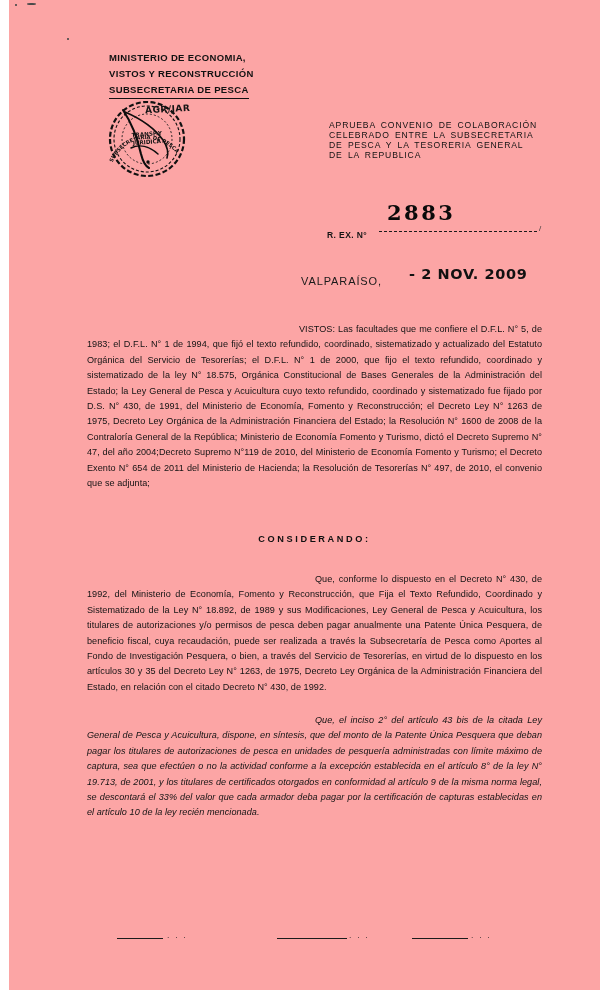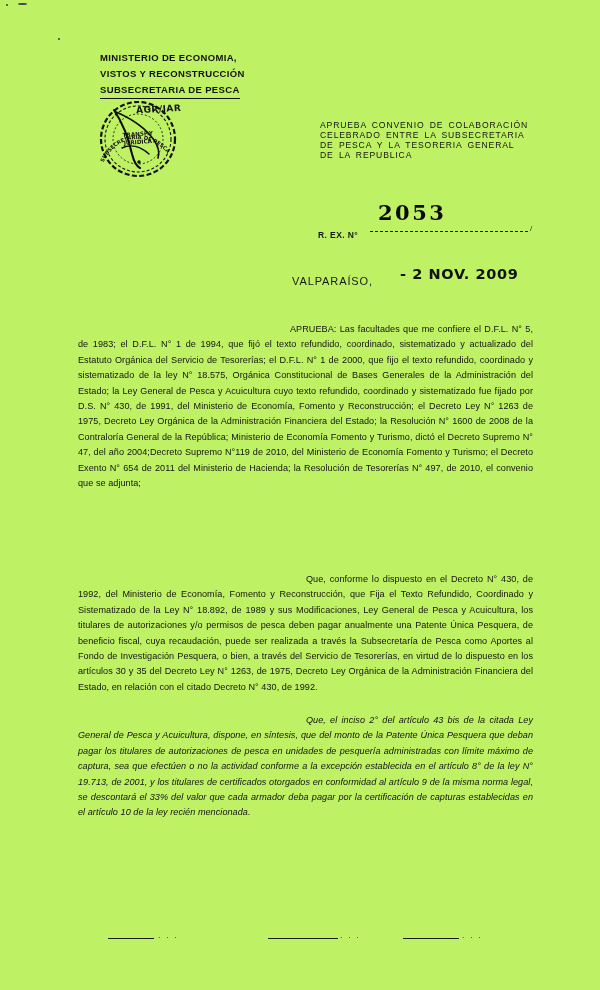--- a/index.html
+++ b/index.html
@@ -12,21 +12,22 @@
     height: 990px;
     position: relative;
     font-family: "Liberation Sans", sans-serif;
     color: #0d0d0d;
     overflow: hidden;
   }
 
   .page {
     position: absolute;
     inset: 0;
-    background: #bef264;
+    background: #fca5a5;
+    margin-left: 9px;
   }
 
   
   .speck {
     position: absolute;
     background: #4a4a4a;
     border-radius: 40%;
   }
 
   
@@ -238,34 +239,35 @@
       <path d="M 24,16 C 38,22 52,30 62,44 C 66,50 68,56 66,62" fill="none" stroke="#0d0d0d" stroke-width="1.6" stroke-linecap="round"></path>
       <path d="M 30,52 C 38,48 48,50 57,58" fill="none" stroke="#0d0d0d" stroke-width="1.5" stroke-linecap="round"></path>
       <circle cx="47" cy="66" r="1.7" fill="#0d0d0d"></circle>
     </svg>
   </div>
   <div class="hand-annot">AGR/JAR</div>
 
   <div class="title-block">APRUEBA CONVENIO DE COLABORACIÓN CELEBRADO ENTRE LA SUBSECRETARIA DE PESCA Y LA TESORERIA GENERAL DE LA REPUBLICA</div>
 
   <div class="resnum-wrap">
-    <div class="resnum-value">2053</div>
+    <div class="resnum-value">2883</div>
     <div class="resnum-label">R. EX. N°</div>
     <div class="resnum-rule"></div>
     <div class="resnum-tick">/</div>
   </div>
 
   <div class="place">VALPARAÍSO,</div>
   <div class="datestamp">- 2 NOV. 2009</div>
 
   <div class="body-text vistos">
-    <span class="lead-space"></span><span class="vistos-lead">APRUEBA:</span>
+    <span class="lead-space"></span><span class="vistos-lead">VISTOS:</span>
     <span>Las facultades que me confiere el D.F.L. N° 5, de 1983; el D.F.L. N° 1 de 1994, que fijó el texto refundido, coordinado, sistematizado y actualizado del Estatuto Orgánica del Servicio de Tesorerías; el D.F.L. N° 1 de 2000, que fijo el texto refundido, coordinado y sistematizado de la ley N° 18.575, Orgánica Constitucional de Bases Generales de la Administración del Estado; la Ley General de Pesca y Acuicultura cuyo texto refundido, coordinado y sistematizado fue fijado por D.S. N° 430, de 1991, del Ministerio de Economía, Fomento y Reconstrucción; el Decreto Ley N° 1263 de 1975, Decreto Ley Orgánica de la Administración Financiera del Estado; la Resolución N° 1600 de 2008 de la Contraloría General de la República; Ministerio de Economía Fomento y Turismo, dictó el Decreto Supremo N° 47, del año 2004;Decreto Supremo N°119 de 2010, del Ministerio de Economía Fomento y Turismo; el Decreto Exento N° 654 de 2011 del Ministerio de Hacienda; la Resolución de Tesorerías N° 497, de 2010, el convenio que se adjunta;</span>
   </div>
 
+  <div class="considerando-heading">CONSIDERANDO:</div>
 
   <div class="body-text cons1">
     <span class="lead-space-2"></span><span>Que, conforme lo dispuesto en el Decreto N° 430, de 1992, del Ministerio de Economía, Fomento y Reconstrucción, que Fija el Texto Refundido, Coordinado y Sistematizado de la Ley N° 18.892, de 1989 y sus Modificaciones, Ley General de Pesca y Acuicultura, los titulares de autorizaciones y/o permisos de pesca deben pagar anualmente una Patente Única Pesquera, de beneficio fiscal, cuya recaudación, puede ser realizada a través la Subsecretaría de Pesca como Aportes al Fondo de Investigación Pesquera, o bien, a través del Servicio de Tesorerías, en virtud de lo dispuesto en los artículos 30 y 35 del Decreto Ley N° 1263, de 1975, Decreto Ley Orgánica de la Administración Financiera del Estado, en relación con el citado Decreto N° 430, de 1992.</span>
   </div>
 
   <div class="body-text cons2">
     <span class="lead-space-2"></span><span>Que, el inciso 2° del artículo 43 bis de la citada Ley General de Pesca y Acuicultura, dispone, en síntesis, que del monto de la Patente Única Pesquera que deban pagar los titulares de autorizaciones de pesca en unidades de pesquería administradas con límite máximo de captura, sea que efectúen o no la actividad conforme a la excepción establecida en el artículo 8° de la ley N° 19.713, de 2001, y los titulares de certificados otorgados en conformidad al artículo 9 de la misma norma legal, se descontará el 33% del valor que cada armador deba pagar por la certificación de capturas establecidas en el artículo 10 de la ley recién mencionada.</span>
   </div>
 
   <div class="foot-rule r1"></div>

